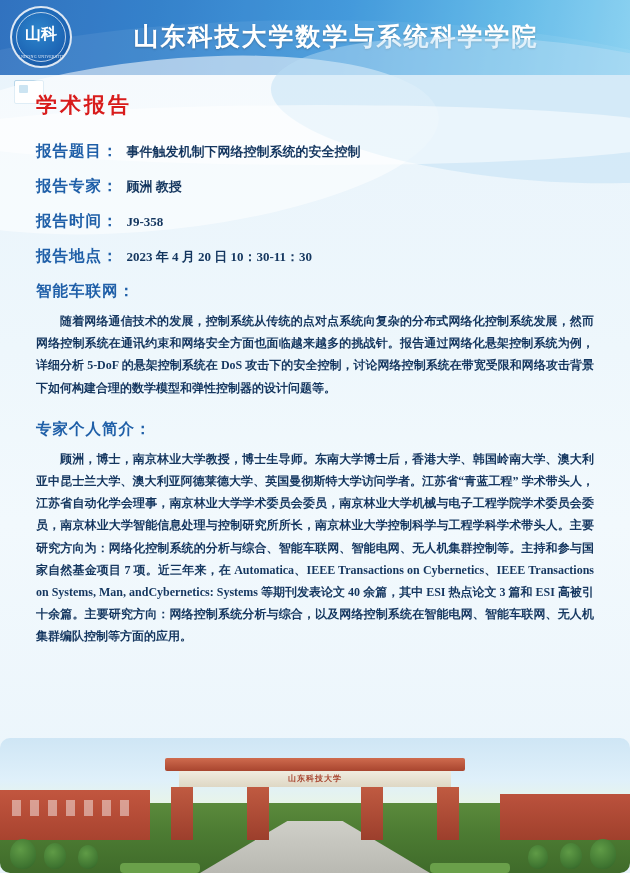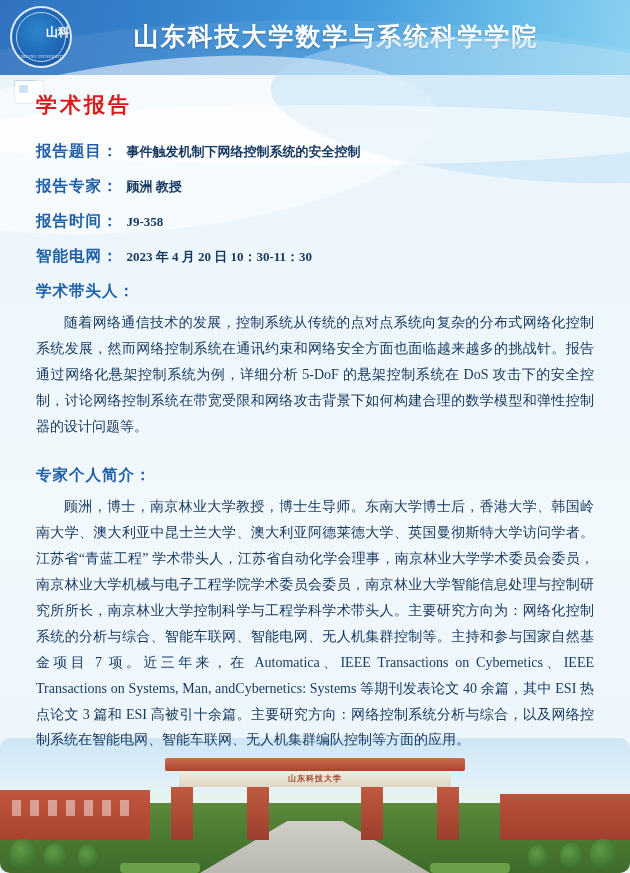--- a/index.html
+++ b/index.html
@@ -77,23 +77,23 @@
   .logo .ring {
     position: absolute;
     left: 4px; top: 4px; right: 4px; bottom: 4px;
     border: 1px solid rgba(255,255,255,0.7);
     border-radius: 50%;
   }
   .logo .glyph {
     position: absolute;
     left: 0; right: 0;
     top: 16px;
-    text-align: right;
+    text-align: center;
     color: #ffffff;
-    font-size: 12px;
+    font-size: 16px;
     font-weight: bold;
   }
   .logo .ring-text {
     position: absolute;
     left: 0; right: 0;
     bottom: 7px;
     text-align: center;
     color: rgba(255,255,255,0.9);
     font-size: 4px;
     letter-spacing: 0.3px;
@@ -189,29 +189,29 @@
   }
   .section-head {
     color: #1f5fa8;
     font-size: 15.5px;
     font-weight: bold;
     letter-spacing: 1px;
     margin-top: 4px;
     margin-bottom: 8px;
   }
   .section-head.spaced {
-    margin-top: 26px;
+    margin-top: 20px;
   }
   .para {
     color: #14365f;
-    font-size: 14px;
+    font-size: 12px;
     line-height: 1.85;
     text-align: justify;
     text-indent: 2em;
-    font-weight: normal;
+    font-weight: bold;
     font-family: "Liberation Serif", "DejaVu Serif", serif;
   }
 
   
   .footer {
     position: absolute;
     left: 0;
     bottom: 0;
     width: 630px;
     height: 135px;
@@ -361,25 +361,25 @@
       <div class="field-label">报告专家：</div>
       <div class="field-value">顾洲 教授</div>
     </div>
 
     <div class="field-row">
       <div class="field-label">报告时间：</div>
       <div class="field-value">J9-358</div>
     </div>
 
     <div class="field-row">
-      <div class="field-label">智能电网：</div>
+      <div class="field-label">报告地点：</div>
       <div class="field-value">2023 年 4 月 20 日 10：30-11：30</div>
     </div>
 
-    <div class="section-head">学术带头人：</div>
+    <div class="section-head">智能车联网：</div>
     <div class="para">随着网络通信技术的发展，控制系统从传统的点对点系统向复杂的分布式网络化控制系统发展，然而网络控制系统在通讯约束和网络安全方面也面临越来越多的挑战针。报告通过网络化悬架控制系统为例，详细分析 5-DoF 的悬架控制系统在 DoS 攻击下的安全控制，讨论网络控制系统在带宽受限和网络攻击背景下如何构建合理的数学模型和弹性控制器的设计问题等。</div>
 
     <div class="section-head spaced">专家个人简介：</div>
     <div class="para">顾洲，博士，南京林业大学教授，博士生导师。东南大学博士后，香港大学、韩国岭南大学、澳大利亚中昆士兰大学、澳大利亚阿德莱德大学、英国曼彻斯特大学访问学者。江苏省“青蓝工程” 学术带头人，江苏省自动化学会理事，南京林业大学学术委员会委员，南京林业大学机械与电子工程学院学术委员会委员，南京林业大学智能信息处理与控制研究所所长，南京林业大学控制科学与工程学科学术带头人。主要研究方向为：网络化控制系统的分析与综合、智能车联网、智能电网、无人机集群控制等。主持和参与国家自然基金项目 7 项。近三年来，在 Automatica、IEEE Transactions on Cybernetics、IEEE Transactions on Systems, Man, andCybernetics: Systems 等期刊发表论文 40 余篇，其中 ESI 热点论文 3 篇和 ESI 高被引十余篇。主要研究方向：网络控制系统分析与综合，以及网络控制系统在智能电网、智能车联网、无人机集群编队控制等方面的应用。</div>
 
   </div>
 
   <div class="footer">
     <div class="sky"></div>
     <div class="ground"></div>

